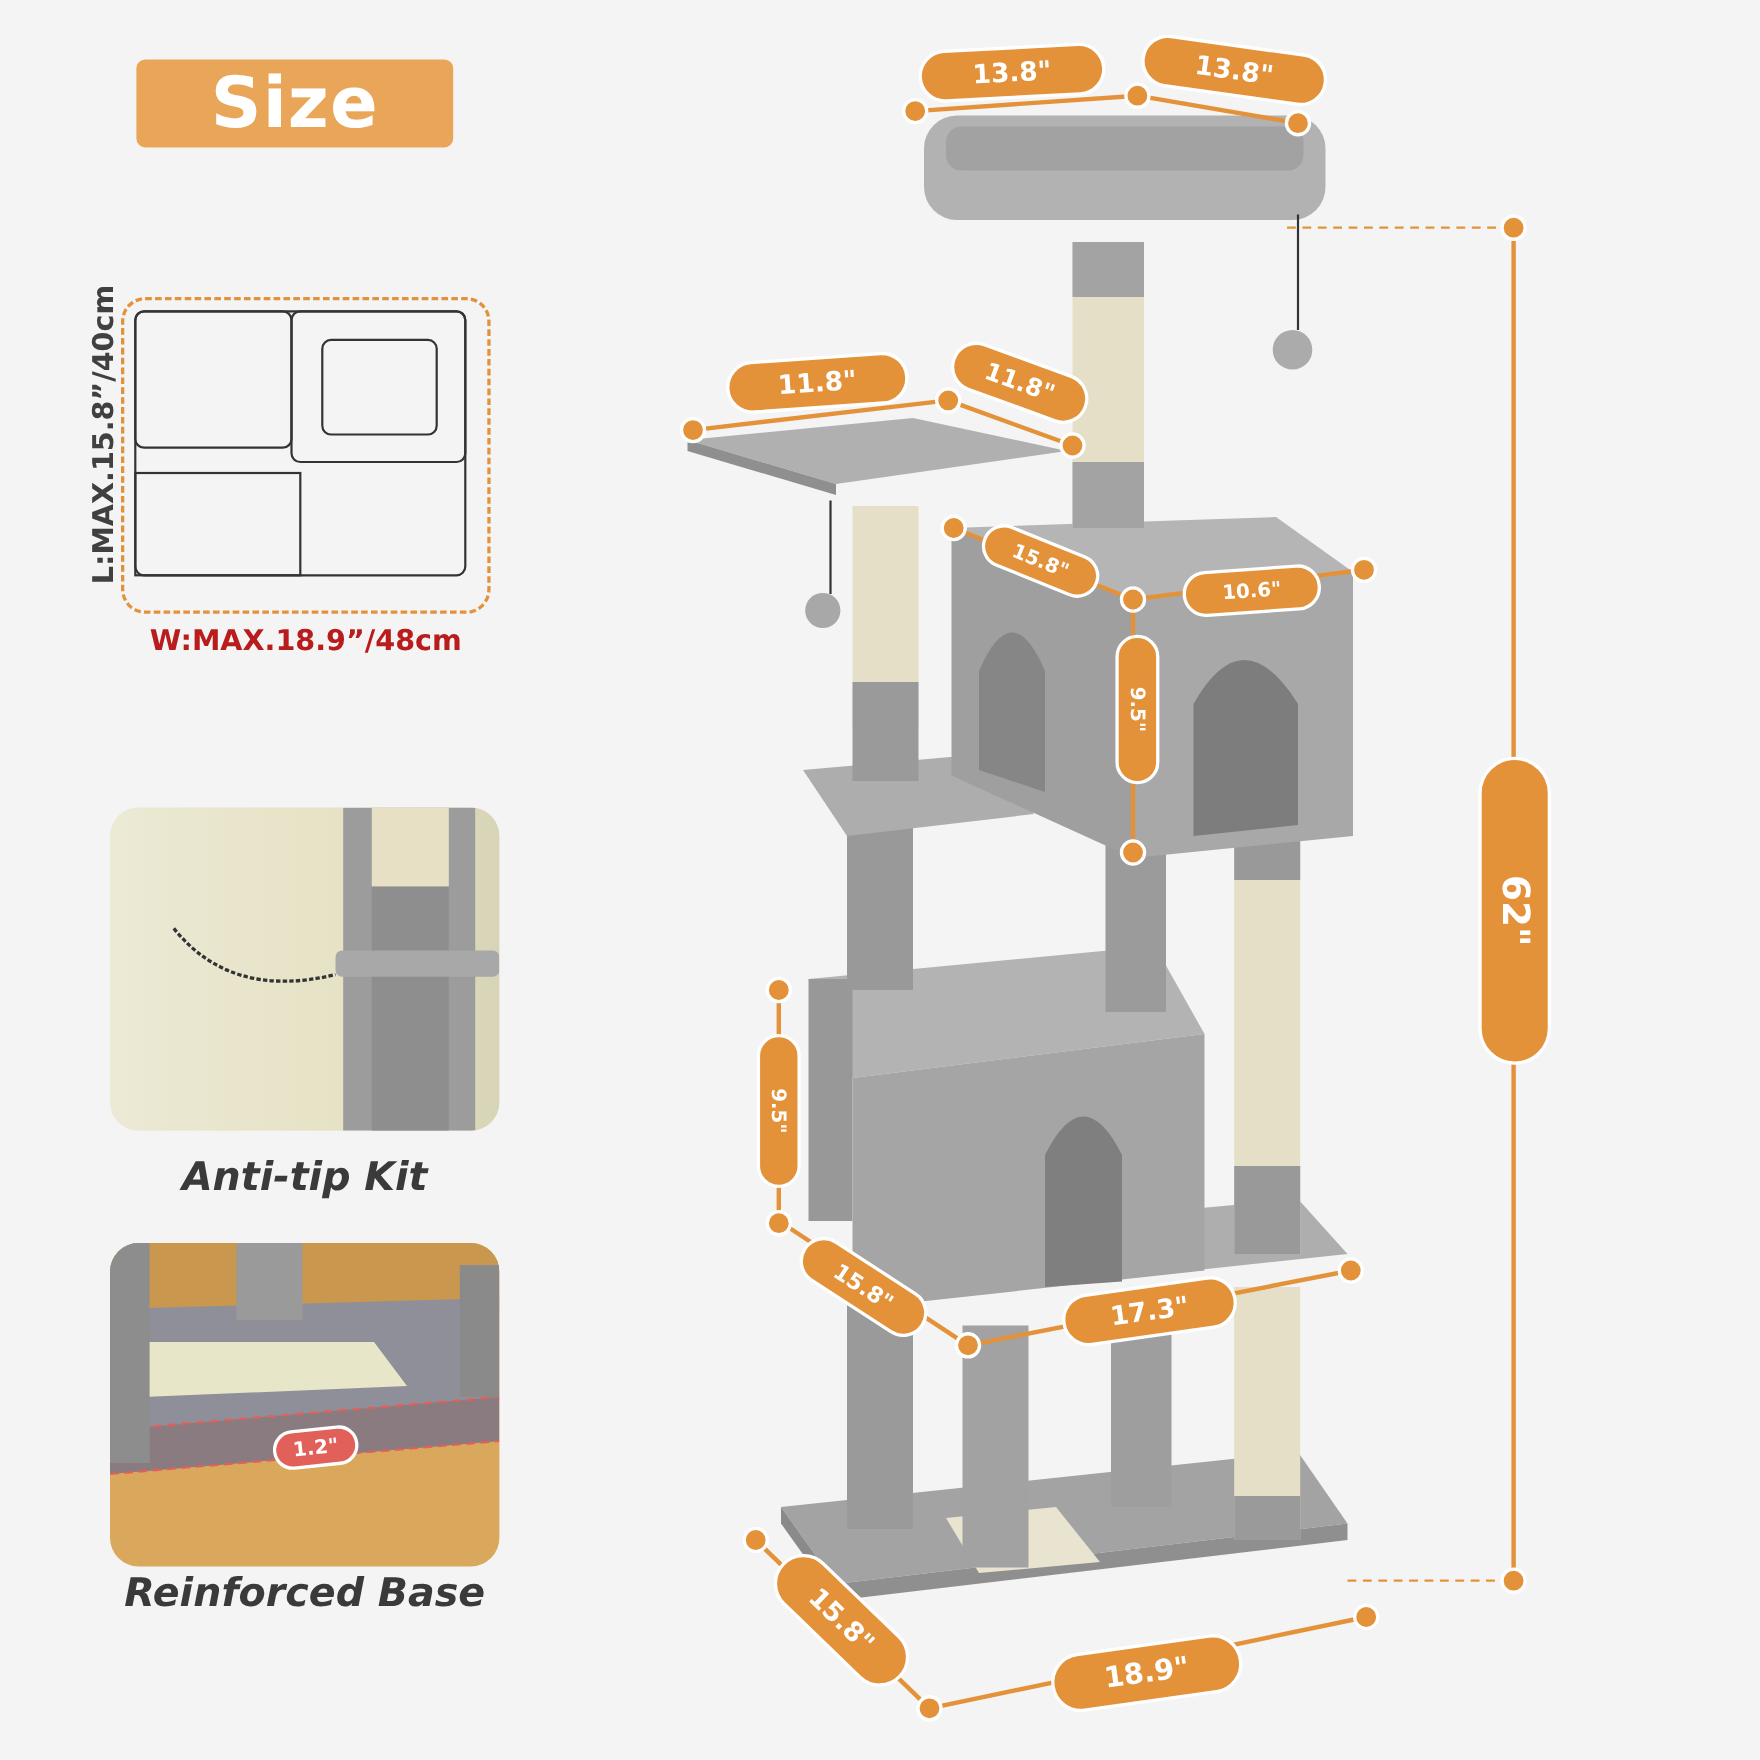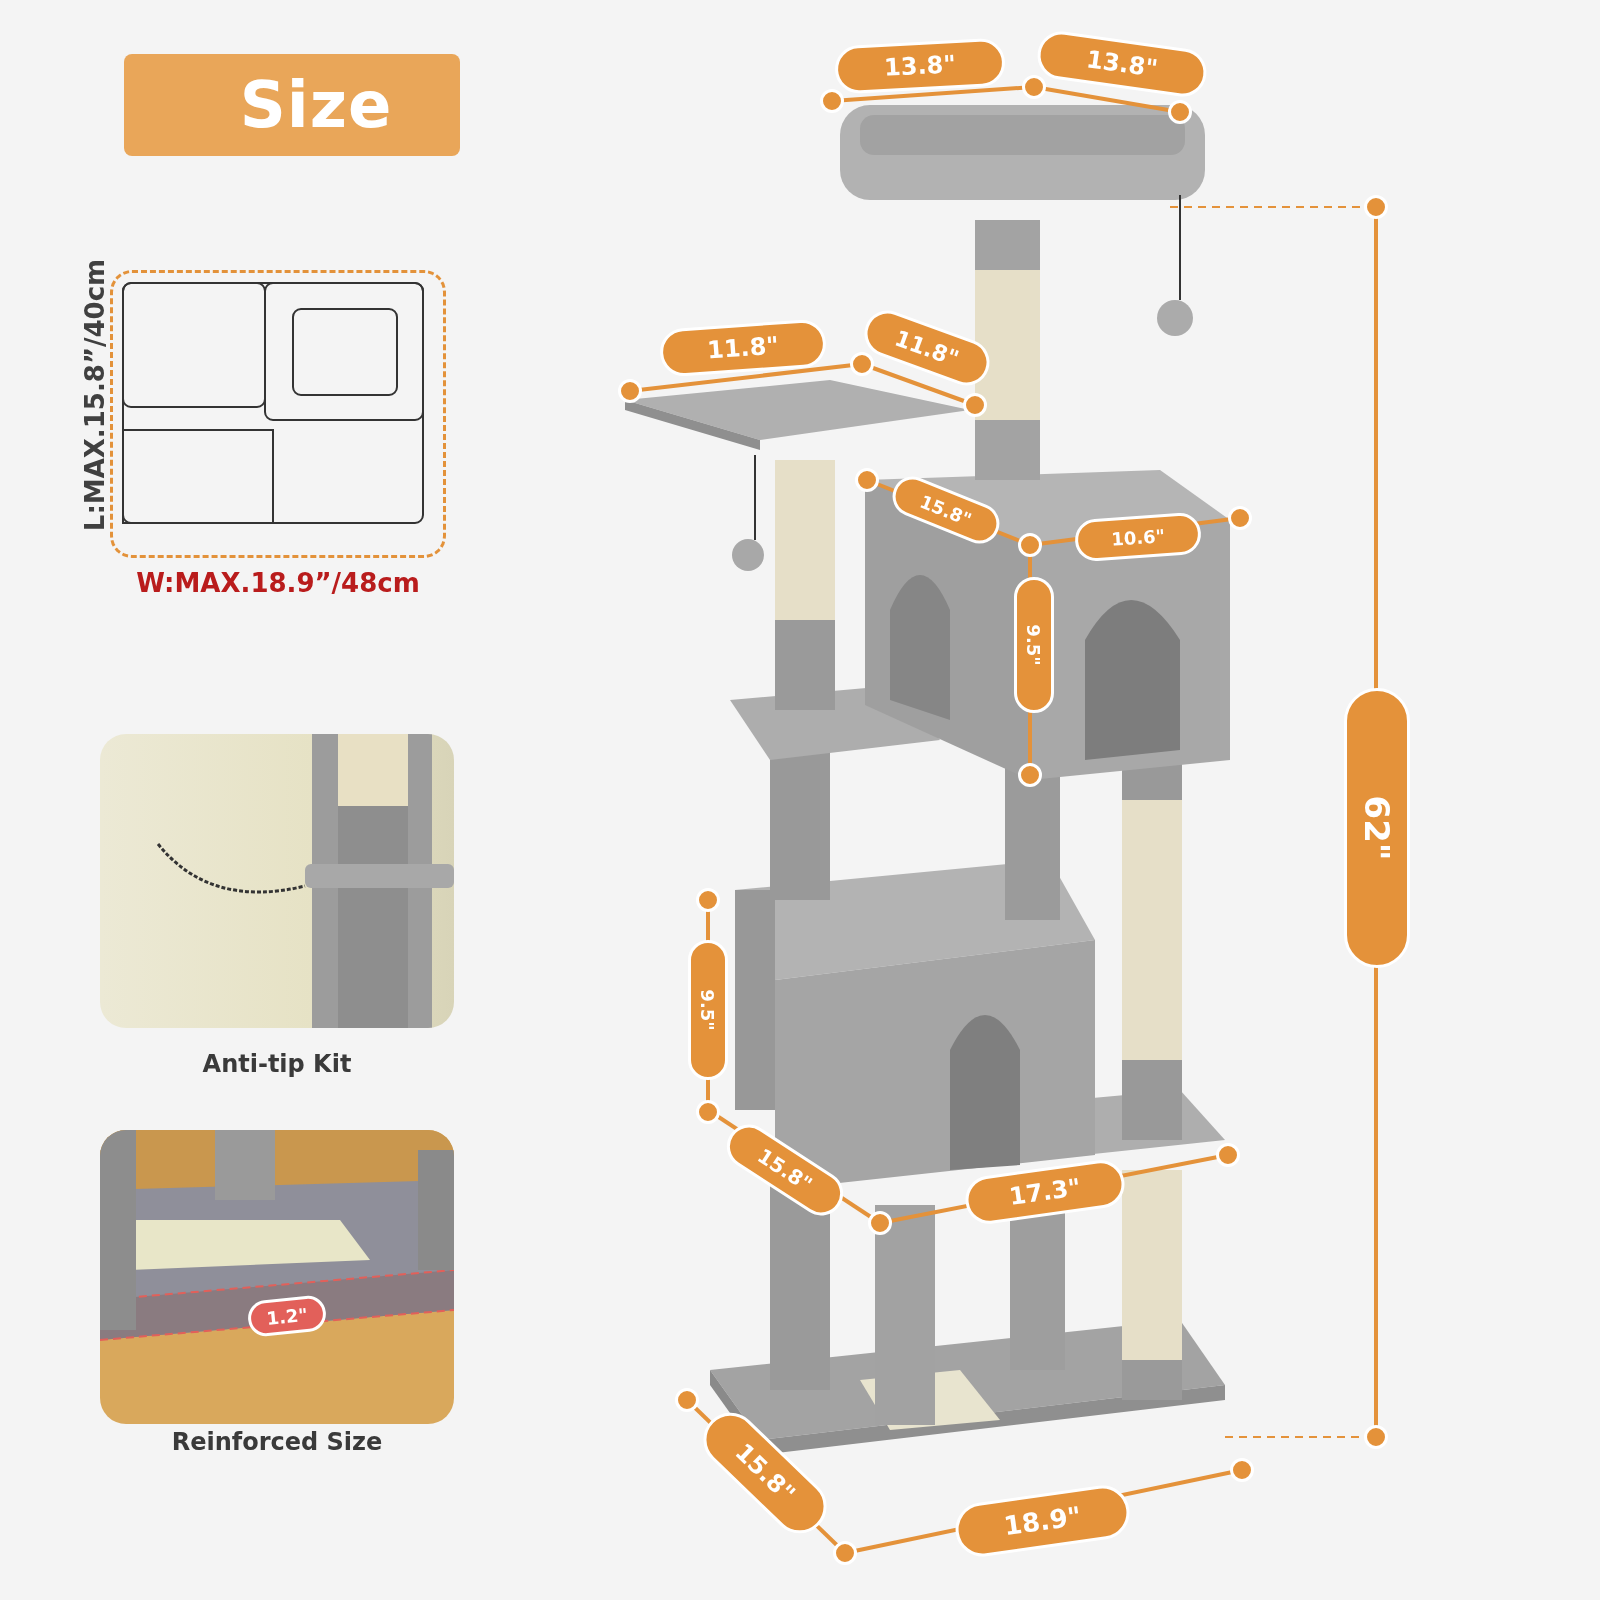--- a/index.html
+++ b/index.html
@@ -1,23 +1,23 @@
 <!DOCTYPE html>
 <html><head>
 <meta charset="utf-8">
 <style>
   html,body{margin:0;padding:0;}
   body{width:1600px;height:1600px;background:#f4f4f4;position:relative;overflow:hidden;font-family:"DejaVu Sans","Liberation Sans",sans-serif;}
   .abs{position:absolute;}
-  .size-badge{left:124px;top:54px;width:288px;height:102px;background:#e9a659;border-radius:8px;color:#fff;font-weight:bold;font-size:64px;display:flex;align-items:center;justify-content:center;letter-spacing:1px;padding-left:48px;}
+  .size-badge{left:124px;top:54px;width:288px;height:80px;background:#e9a659;border-radius:8px;color:#fff;font-weight:bold;font-size:64px;display:flex;align-items:center;justify-content:center;letter-spacing:1px;}
   .dim-box{left:110px;top:270px;width:336px;height:288px;border:3px dashed #e3923a;border-radius:22px;box-sizing:border-box;}
   .l-label{left:-95px;top:380px;width:380px;text-align:center;transform:rotate(-90deg);font-size:26px;font-weight:bold;color:#404040;white-space:nowrap;}
   .w-label{left:118px;top:568px;width:320px;text-align:center;font-size:26px;font-weight:bold;color:#b91c1c;white-space:nowrap;}
   .photo{border-radius:26px;overflow:hidden;}
-  .feature-label{font-size:24px;font-weight:bold;color:#3a3a3a;text-align:center;white-space:nowrap;}
+  .feature-label{font-size:36px;font-weight:bold;color:#3a3a3a;text-align:center;white-space:nowrap;font-style:italic;}
   .pill{position:absolute;background:#e4923a;color:#fff;font-weight:bold;border:3px solid #fff;border-radius:40px;display:flex;align-items:center;justify-content:center;box-sizing:border-box;white-space:nowrap;}
   .dot{position:absolute;width:24px;height:24px;border-radius:50%;background:#e4923a;border:3px solid #fff;box-sizing:border-box;}
 </style>
 </head>
 <body>
 
 <div class="abs size-badge">Size</div>
 
 <div class="abs l-label">L:MAX.15.8”/40cm</div>
 <div class="abs dim-box">
@@ -49,21 +49,21 @@
     <polygon points="30,90 240,90 270,130 30,140" fill="#e8e6c8"></polygon>
     <polygon points="0,170 354,140 354,180 0,210" fill="#8a7b80"></polygon>
     <line x1="0" y1="170" x2="354" y2="140" stroke="#e2605a" stroke-width="2" stroke-dasharray="8 5"></line>
     <line x1="0" y1="210" x2="354" y2="180" stroke="#e2605a" stroke-width="2" stroke-dasharray="8 5"></line>
     <rect x="0" y="0" width="36" height="200" fill="#8d8d8d"></rect>
     <rect x="115" y="0" width="60" height="70" fill="#9a9a9a"></rect>
     <rect x="318" y="20" width="36" height="120" fill="#8a8a8a"></rect>
   </svg>
   <div style="position:absolute;left:148px;top:168px;width:78px;height:36px;background:#e2605a;color:#fff;border:3px solid #fff;border-radius:20px;box-sizing:border-box;font-weight:bold;font-size:18px;display:flex;align-items:center;justify-content:center;transform:rotate(-6deg);">1.2"</div>
 </div>
-<div class="abs feature-label" style="left:100px;top:1428px;width:354px;">Reinforced Size</div>
+<div class="abs feature-label" style="left:100px;top:1428px;width:354px;">Reinforced Base</div>
 
 <svg class="abs" width="1600" height="1600" style="left:0;top:0;">
 
   <polygon points="710,1370 1180,1320 1225,1385 760,1440" fill="#a3a3a3"></polygon>
   <polygon points="710,1370 760,1440 760,1455 710,1385" fill="#8a8a8a"></polygon>
   <polygon points="760,1440 1225,1385 1225,1400 760,1455" fill="#8f8f8f"></polygon>
   <polygon points="860,1380 960,1370 1000,1420 890,1430" fill="#e8e4cf"></polygon>
 
   <rect x="770" y="1180" width="60" height="210" fill="#9a9a9a"></rect>
   <rect x="875" y="1205" width="60" height="220" fill="#a2a2a2"></rect>

